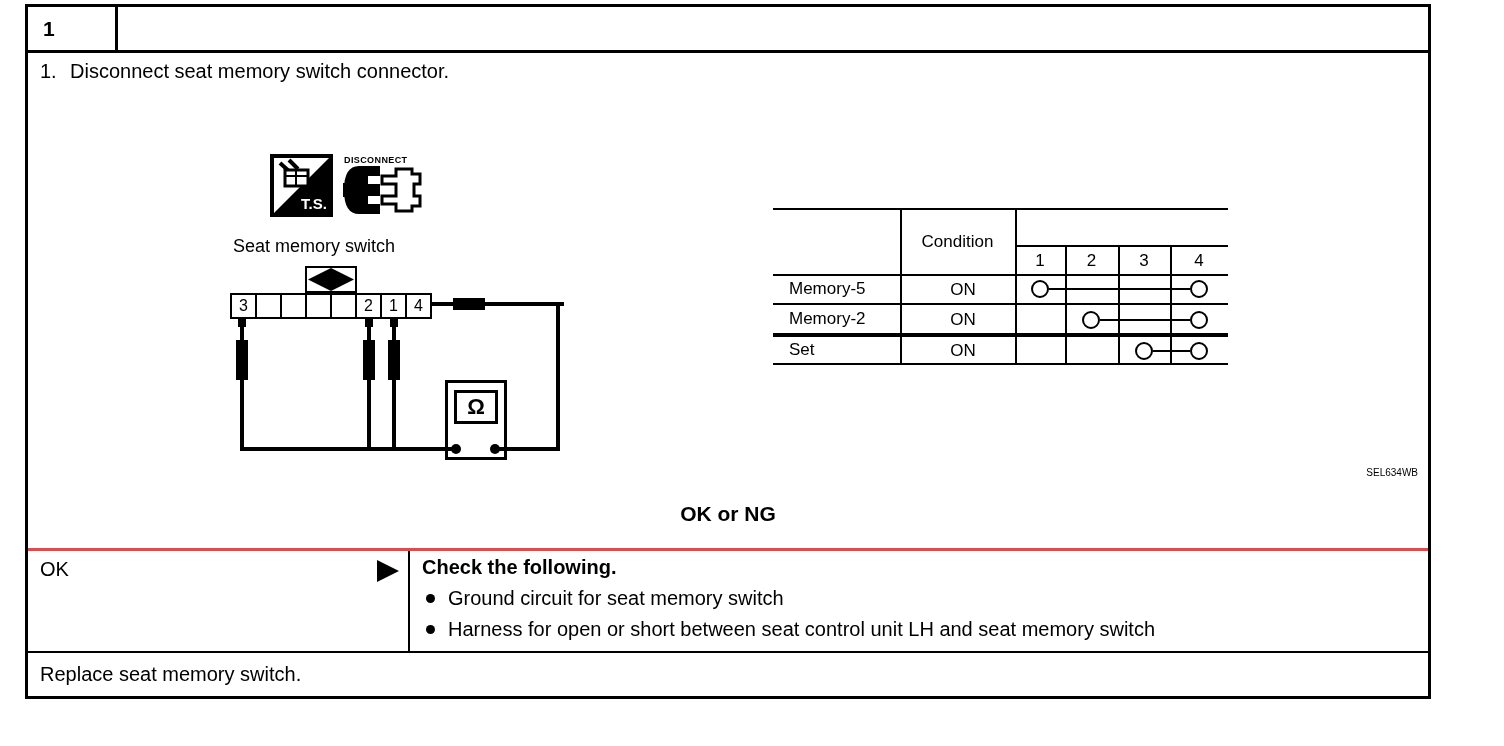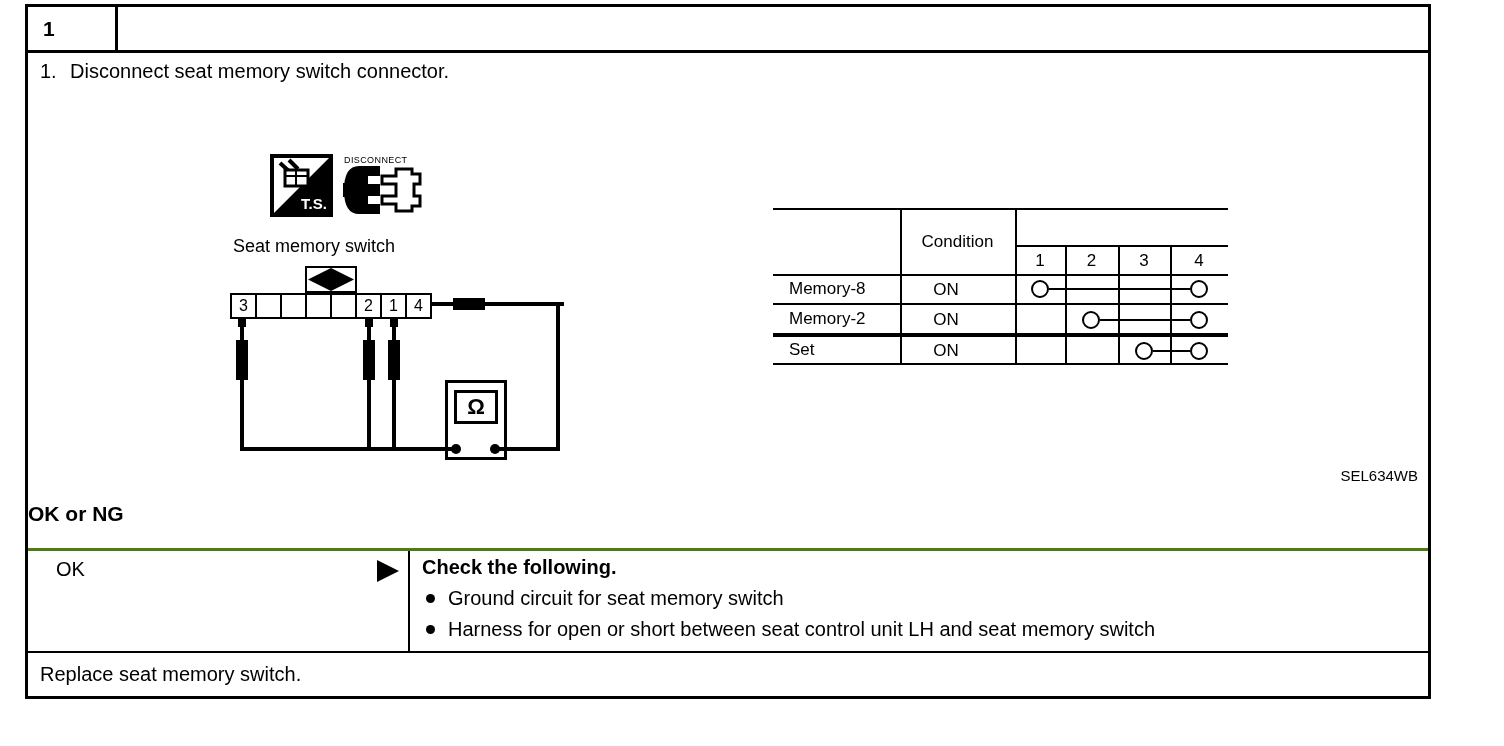--- a/index.html
+++ b/index.html
@@ -9,29 +9,29 @@
 
   
   .outer{position:absolute;left:25px;top:4px;width:1406px;height:695px;
          border:3px solid #000;box-sizing:border-box;display:flex;flex-direction:column;}
 
   .header-row{height:43px;border-bottom:3px solid #000;display:flex;flex:none;}
   .num-cell{width:90px;flex:none;border-right:3px solid #000;box-sizing:border-box;
             font-weight:bold;font-size:21px;line-height:43px;padding-left:15px;}
   .title-cell{font-weight:bold;font-size:22px;line-height:44px;padding-left:12px;letter-spacing:.2px;}
 
-  .body-sec{position:relative;height:495px;flex:none;border-bottom:3px solid #4d7c0f;}
+  .body-sec{position:relative;height:495px;flex:none;border-bottom:3px solid #ef4444;}
 
   .step{position:absolute;left:12px;font-size:20px;white-space:nowrap;}
   .step-num{display:inline-block;width:30px;}
   .step1{top:7px;} .step2{top:38px;}
 
   
   .ts-icon{left:242px;top:101px;width:63px;height:63px;}
-  .disc-label{left:316px;top:102px;font-size:9px;font-weight:normal;letter-spacing:.4px;}
+  .disc-label{left:316px;top:102px;font-size:9px;font-weight:bold;letter-spacing:.4px;}
   .disc-icon{left:315px;top:112px;width:80px;height:50px;}
   .switch-label{left:205px;top:183px;font-size:18px;white-space:nowrap;}
 
   .diamond-box{left:277px;top:213px;width:48px;height:23px;border:2px solid #000;}
   .pin-strip{left:202px;top:240px;width:198px;height:22px;border:2px solid #000;display:flex;background:#fff;}
   .pin-cell{flex:1;border-right:2px solid #000;font-size:16px;line-height:22px;text-align:center;}
   .pin-cell:last-child{border-right:none;}
 
   .wire{background:#000;}
   .stub{width:8px;height:8px;background:#000;top:266px;}
@@ -68,37 +68,37 @@
   .v397{left:397px;top:37px;width:2px;height:120px;}
   .tc{position:absolute;display:flex;align-items:center;justify-content:center;}
   .th-switch{left:0;top:2px;width:127px;height:64px;}
   .th-cond{left:127px;top:2px;width:115px;height:64px;}
   .th-term{left:242px;top:2px;width:213px;height:35px;}
   .tn{top:39px;height:27px;}
   .tn1{left:242px;width:50px;} .tn2{left:292px;width:53px;}
   .tn3{left:345px;width:52px;} .tn4{left:397px;width:58px;}
   .row-label{position:absolute;left:16px;font-size:17px;}
   .rl1{top:71px;} .rl2{top:101px;} .rl3{top:132px;}
-  .cond{left:127px;width:92px;height:22px;}
+  .cond{left:127px;width:92px;height:22px;padding-left:17px;}
   .cd1{top:71px;} .cd2{top:101px;} .cd3{top:132px;}
   .cc{position:absolute;width:14px;height:14px;border:2px solid #000;border-radius:50%;background:#fff;}
   .cl{position:absolute;height:2px;background:#000;}
   .m1-a{left:258px;top:72px;} .m1-b{left:417px;top:72px;} .m1-l{left:276px;top:80px;width:141px;}
   .m2-a{left:309px;top:103px;} .m2-b{left:417px;top:103px;} .m2-l{left:327px;top:111px;width:90px;}
   .st-a{left:362px;top:134px;} .st-b{left:417px;top:134px;} .st-l{left:380px;top:142px;width:37px;}
 
-  .fig-code{right:10px;top:414px;font-size:15px;}
-  .verdict{left:0;top:449px;width:100%;text-align:left;font-weight:bold;font-size:21px;}
+  .fig-code{right:10px;top:414px;font-size:10px;}
+  .verdict{left:0;top:449px;width:100%;text-align:center;font-weight:bold;font-size:21px;}
 
   
   .result-row{display:flex;flex:none;position:relative;}
   .row-ok{height:100px;border-bottom:2px solid #000;}
   .row-ng{flex:1;}
   .result-left{width:382px;flex:none;border-right:2px solid #000;box-sizing:border-box;position:relative;}
-  .result-label{position:absolute;left:12px;top:7px;font-size:20px;margin-left:16px;}
+  .result-label{position:absolute;left:12px;top:7px;font-size:20px;}
   .arrow{position:absolute;right:9px;top:9px;width:0;height:0;
          border-top:11px solid transparent;border-bottom:11px solid transparent;border-left:22px solid #000;}
   .result-right{flex:1;padding:5px 0 0 12px;font-size:20px;}
   .result-title{font-weight:bold;}
   .bullet-line{margin-top:8px;display:flex;align-items:center;}
   .bullet{width:9px;height:9px;border-radius:50%;background:#000;flex:none;margin:0 13px 0 4px;}
   .ng-text{padding-top:5px;}
 </style>
 </head>
 <body>
@@ -187,21 +187,21 @@
         <div class="ln v292"></div>
         <div class="ln v345"></div>
         <div class="ln v397"></div>
 
         <div class="tc th-cond">Condition</div>
         <div class="tc tn tn1">1</div>
         <div class="tc tn tn2">2</div>
         <div class="tc tn tn3">3</div>
         <div class="tc tn tn4">4</div>
 
-        <div class="row-label rl1">Memory-8</div>
+        <div class="row-label rl1">Memory-5</div>
         <div class="row-label rl2">Memory-2</div>
         <div class="row-label rl3">Set</div>
         <div class="tc cond cd1">ON</div>
         <div class="tc cond cd2">ON</div>
         <div class="tc cond cd3">ON</div>
 
         <div class="cl m1-l"></div>
         <div class="cc m1-a"></div>
         <div class="cc m1-b"></div>
         <div class="cl m2-l"></div>

